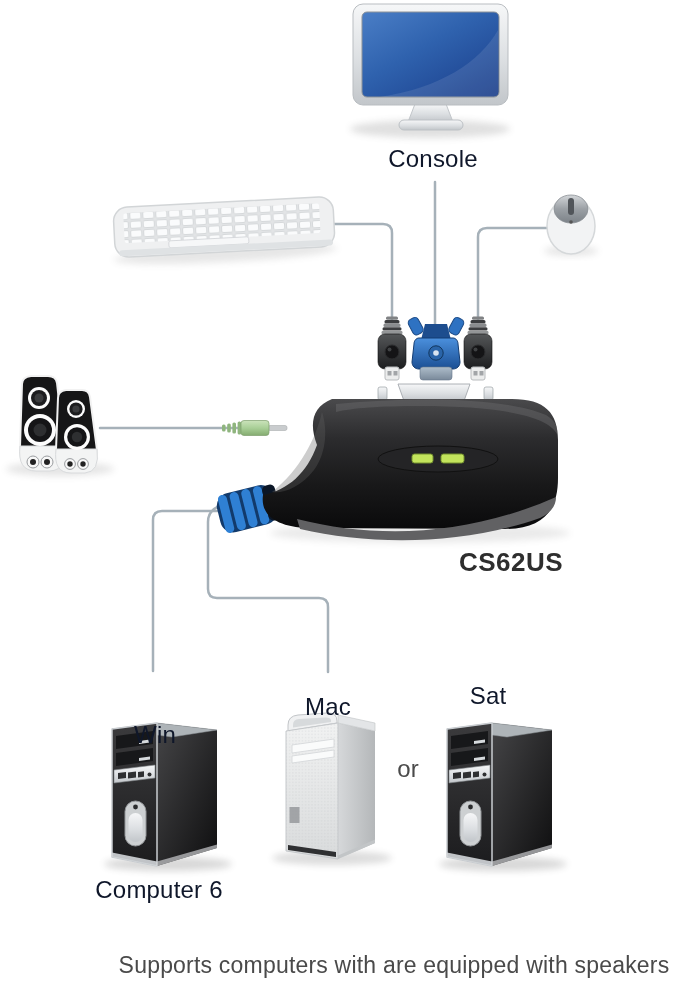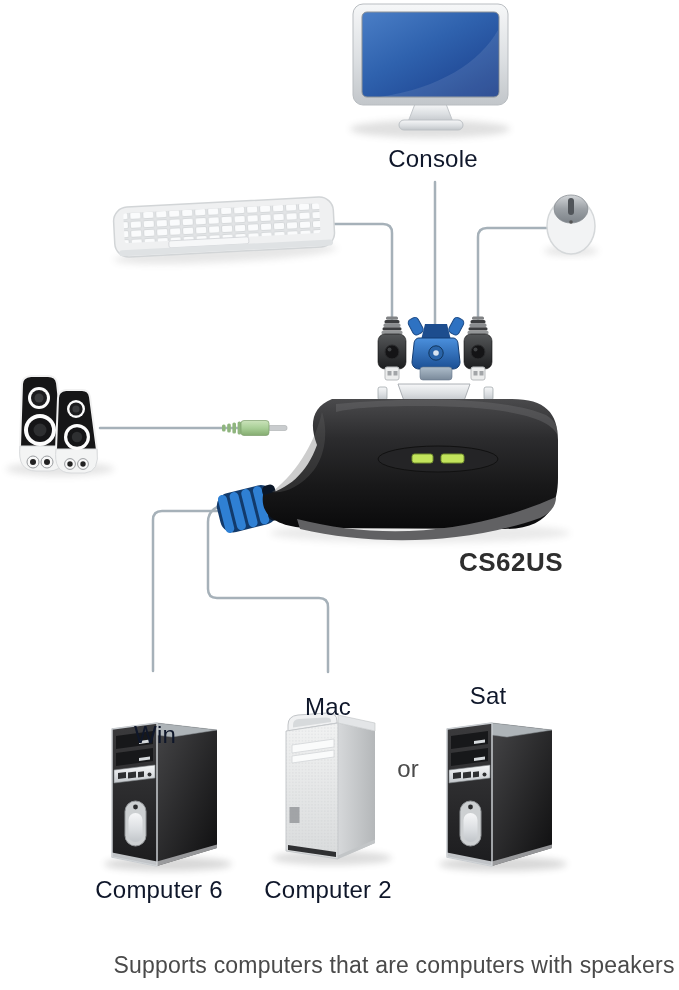--- a/index.html
+++ b/index.html
@@ -271,16 +271,15 @@
   </g>
 </svg>
 
 <div class="lbl" style="left:433px;top:146px;">Console</div>
 <div class="lbl model" style="left:511px;top:548px;">CS62US</div>
 <div class="lbl" style="left:155px;top:722px;">Win</div>
 <div class="lbl" style="left:328px;top:694px;">Mac</div>
 <div class="lbl" style="left:488px;top:683px;">Sat</div>
 <div class="lbl or" style="left:408px;top:756px;text-align:center;">or</div>
 <div class="lbl" style="left:159px;top:877px;">Computer 6</div>
-<div class="lbl" style="left:328px;top:877px;">Computer 2</div>
-<div class="lbl caption" style="left:394px;top:953px;">Supports computers that are computers with speakers</div>
+<div class="lbl caption" style="left:394px;top:953px;">Supports computers with are equipped with speakers</div>
 
 </div>
 
 </body></html>

